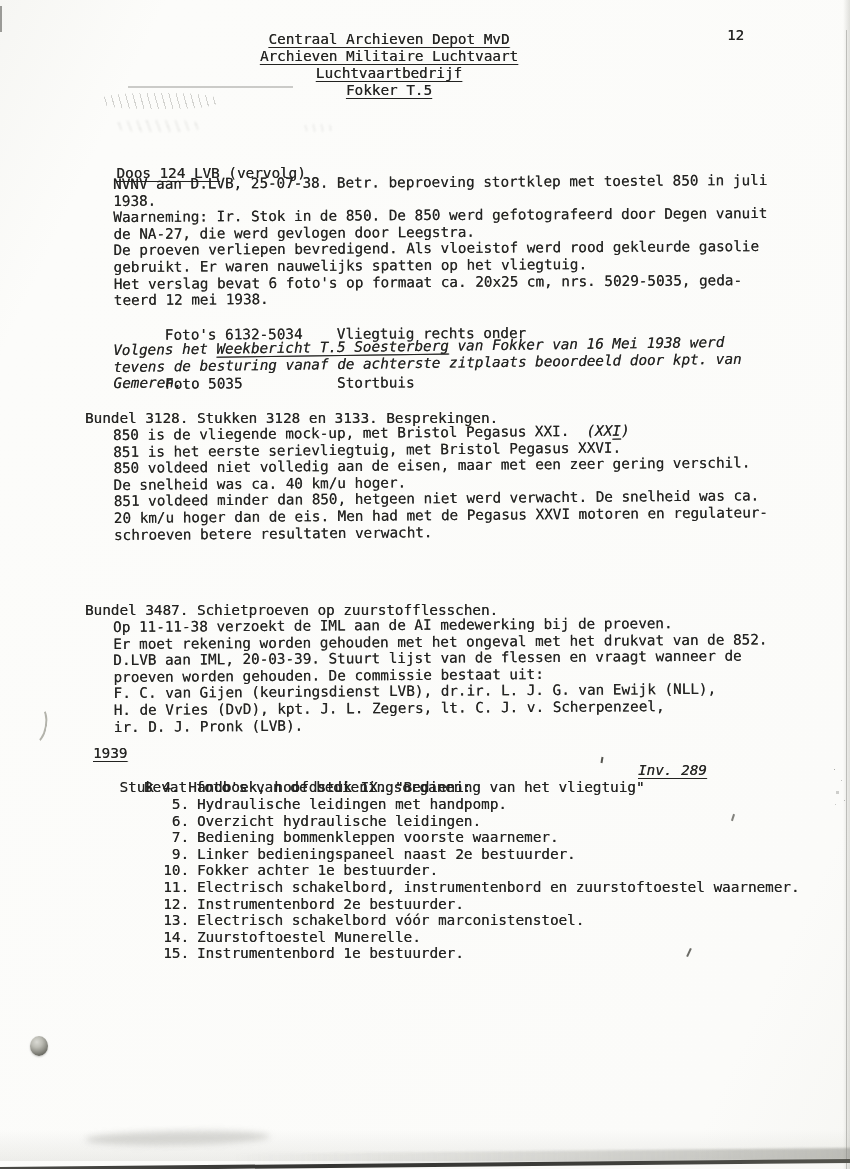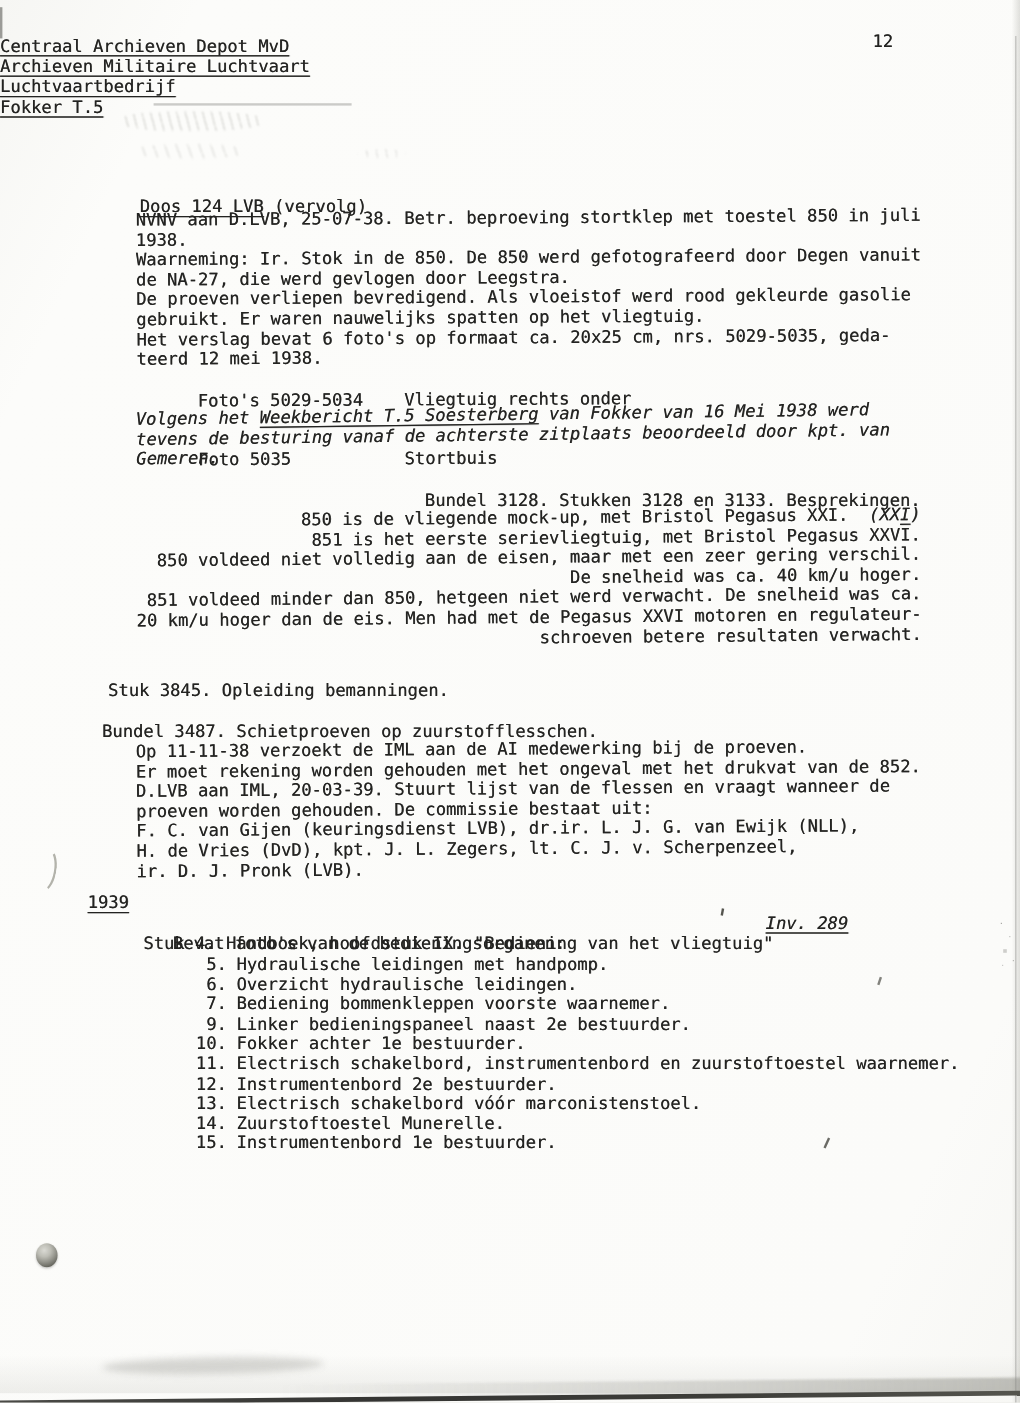--- a/index.html
+++ b/index.html
@@ -8,35 +8,35 @@
     background:linear-gradient(115deg,#f6f6f3 0%,#fcfcfa 12%,#fbfbf9 88%,#f7f7f4 100%);
     font-family:"DejaVu Sans Mono","Liberation Mono",monospace;
     color:#232321;font-size:14.3px;line-height:16.6px;
   }
   .line{white-space:pre;}
   .abs{position:absolute;}
   .u{text-decoration:underline;text-decoration-thickness:1.4px;text-underline-offset:3px;}
   .it{font-style:italic;}
   .ink{text-shadow:0.25px 0 0 rgba(35,35,33,0.75);}
   
-  .hdr{left:0;top:31px;width:778px;}
+  .hdr{left:0;top:31px;width:778px;text-align:center;}
   .hdr .line{margin-bottom:0.4px;}
   .pageno{left:727px;top:27px;}
   
   .doos{left:82px;top:148px;}
   .p1{left:113px;top:176px;transform:rotate(-0.35deg);transform-origin:left top;}
   .fotos{left:113px;top:310px;transform:rotate(-0.3deg);transform-origin:left top;}
   .flabel{display:inline-block;width:172px;}
   .wb{left:113px;top:342px;transform:rotate(-0.75deg);transform-origin:left top;}
-  .b3128{left:85px;top:410px;text-align:right;}
+  .b3128{left:85px;top:410px;}
   .b3128 .sub{margin-left:28px;transform:rotate(-0.5deg);transform-origin:left top;}
   .stuk3845{left:90px;top:568px;}
   .b3487{left:85px;top:602px;}
   .b3487 .sub{margin-left:28px;transform:rotate(-0.4deg);transform-origin:left top;}
-  .y1939{left:73px;top:745px;}
+  .y1939{left:93px;top:745px;}
   .stuk2{left:85px;top:762px;width:720px;}
   .inv{position:absolute;left:553px;top:0;}
   .intro{left:127px;top:779px;margin-left:17px;}
   .items{left:122px;top:796px;margin-left:40px;}
   .inum{display:inline-block;width:27px;text-align:right;margin-right:8px;}
   
   .artifact{position:absolute;}
   .tick-topleft{left:0;top:6px;width:2px;height:26px;background:rgba(80,80,75,.55);}
   .faintline{left:128px;top:86px;width:165px;height:2px;background:rgba(100,100,95,.32);filter:blur(.4px);}
   .pencil-a{left:100px;top:93px;width:118px;height:16px;border-radius:40%;
@@ -116,21 +116,21 @@
     <div class="line">Waarneming: Ir. Stok in de 850. De 850 werd gefotografeerd door Degen vanuit</div>
     <div class="line">de NA-27, die werd gevlogen door Leegstra.</div>
     <div class="line">De proeven verliepen bevredigend. Als vloeistof werd rood gekleurde gasolie</div>
     <div class="line">gebruikt. Er waren nauwelijks spatten op het vliegtuig.</div>
     <div class="line">Het verslag bevat 6 foto's op formaat ca. 20x25 cm, nrs. 5029-5035, geda-</div>
     <div class="line">teerd 12 mei 1938.</div>
   </div>
 
   <div class="abs fotos">
     <div class="line">
-      <span class="flabel">Foto's 5029-5034</span><span>Vliegtuig rechts onder</span>
+      <span class="flabel">Foto's 6132-5034</span><span>Vliegtuig rechts onder</span>
     </div>
     <div class="line">
       <span class="flabel">Foto 5035</span><span>Stortbuis</span>
     </div>
   </div>
 
   <div class="abs wb it">
     <div class="line"><span>Volgens het </span><span class="u">Weekbericht T.5 Soesterberg</span><span> van Fokker van 16 Mei 1938 werd</span></div>
     <div class="line">tevens de besturing vanaf de achterste zitplaats beoordeeld door kpt. van</div>
     <div class="line">Gemeren.</div>
@@ -142,21 +142,20 @@
       <div class="line"><span>850 is de vliegende mock-up, met Bristol Pegasus XXI.  </span><span class="it"><span>(XX</span><span class="u">I</span><span>)</span></span></div>
       <div class="line">851 is het eerste serievliegtuig, met Bristol Pegasus XXVI.</div>
       <div class="line">850 voldeed niet volledig aan de eisen, maar met een zeer gering verschil.</div>
       <div class="line">De snelheid was ca. 40 km/u hoger.</div>
       <div class="line">851 voldeed minder dan 850, hetgeen niet werd verwacht. De snelheid was ca.</div>
       <div class="line">20 km/u hoger dan de eis. Men had met de Pegasus XXVI motoren en regulateur-</div>
       <div class="line">schroeven betere resultaten verwacht.</div>
     </div>
   </div>
 
-  <div class="abs stuk3845 line">Stuk 3845. Opleiding bemanningen.</div>
 
   <div class="abs b3487">
     <div class="line">Bundel 3487. Schietproeven op zuurstofflesschen.</div>
     <div class="sub">
       <div class="line">Op 11-11-38 verzoekt de IML aan de AI medewerking bij de proeven.</div>
       <div class="line">Er moet rekening worden gehouden met het ongeval met het drukvat van de 852.</div>
       <div class="line">D.LVB aan IML, 20-03-39. Stuurt lijst van de flessen en vraagt wanneer de</div>
       <div class="line">proeven worden gehouden. De commissie bestaat uit:</div>
       <div class="line">F. C. van Gijen (keuringsdienst LVB), dr.ir. L. J. G. van Ewijk (NLL),</div>
       <div class="line">H. de Vries (DvD), kpt. J. L. Zegers, lt. C. J. v. Scherpenzeel,</div>

